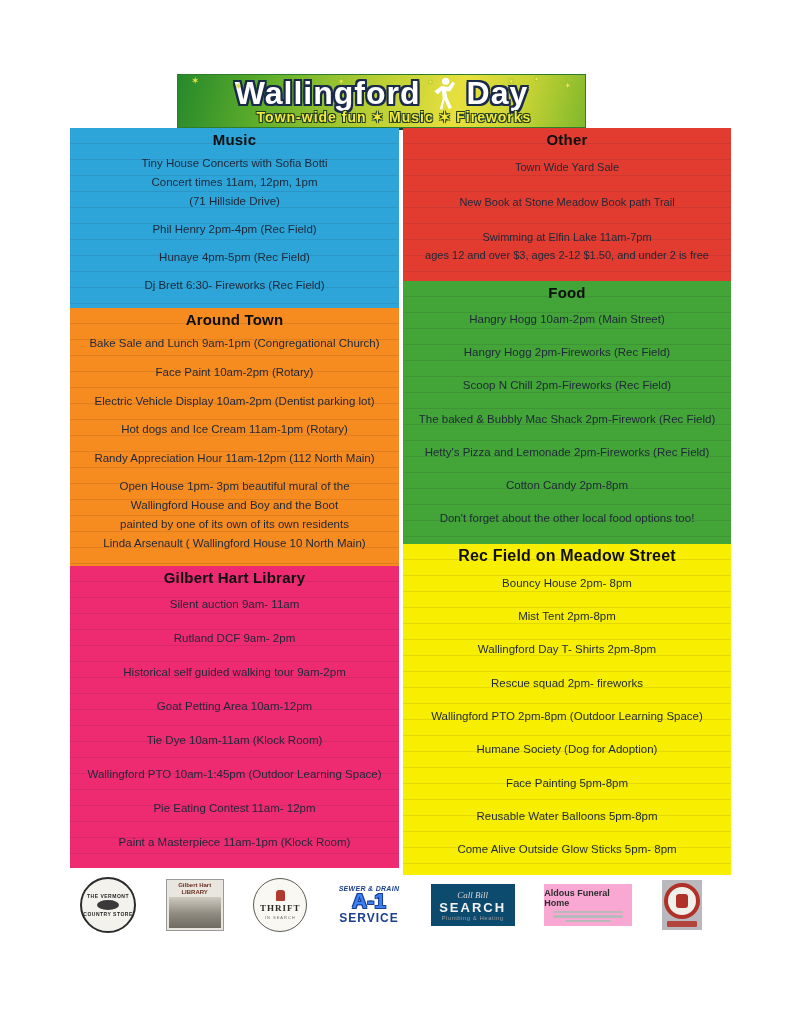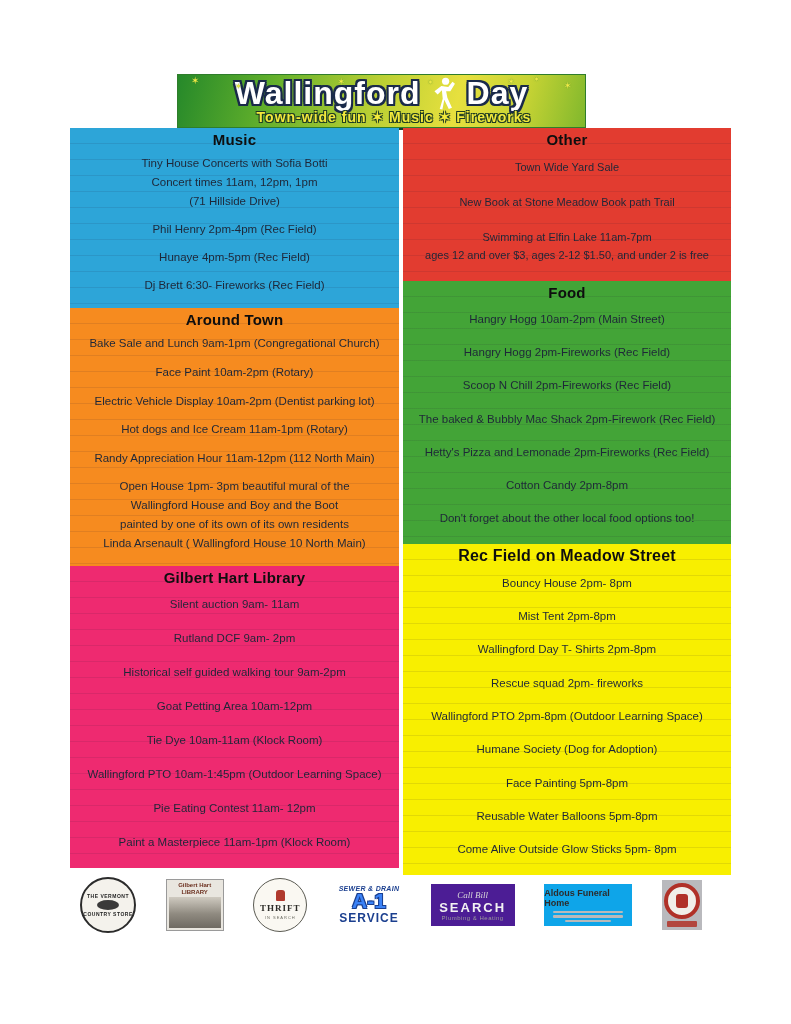--- a/index.html
+++ b/index.html
@@ -89,27 +89,27 @@
   .hand-icon{width:9px;height:11px;background:#b03a2e;border-radius:3px 3px 1px 1px;}
   .thrift-word{font-size:9px;letter-spacing:1px;color:#2c2c28;font-family:"Liberation Serif",serif;font-weight:bold;}
   .thrift-sub{font-size:4px;letter-spacing:1px;color:#6a6a60;}
   
   .a1{width:64px;height:48px;display:flex;flex-direction:column;align-items:center;justify-content:center;}
   .a1-top{font-size:7px;font-weight:bold;color:#1b3f8f;font-style:italic;letter-spacing:0.3px;}
   .a1-big{font-size:21px;font-weight:bold;color:#3b82f6;line-height:0.9;
     text-shadow:-1px -1px 0 #1b3f8f,1px -1px 0 #1b3f8f,-1px 1px 0 #1b3f8f,1px 1px 0 #1b3f8f;}
   .a1-bot{font-size:12px;font-weight:bold;color:#1b3f8f;letter-spacing:1px;}
   
-  .lohsen{width:84px;height:42px;background:#4c1d95;display:flex;flex-direction:column;
+  .lohsen{width:84px;height:42px;background:#0c4a6e;display:flex;flex-direction:column;
     align-items:center;justify-content:center;gap:1px;}
   .lohsen-script{font-size:9px;color:#d8d8d8;font-style:italic;font-family:"Liberation Serif",serif;}
   .lohsen-name{font-size:13px;color:#f2f2f2;letter-spacing:2px;font-weight:bold;line-height:1;}
   .lohsen-sub{font-size:6px;color:#9a9a9a;letter-spacing:0.5px;}
   
-  .aldous{width:88px;height:42px;background:#0ea5e9;display:flex;flex-direction:column;align-items:center;justify-content:center;gap:3px;}
+  .aldous{width:88px;height:42px;background:#f9a8d4;display:flex;flex-direction:column;align-items:center;justify-content:center;gap:3px;}
   .aldous-name{font-size:9px;color:#2c2c2c;font-weight:bold;}
   .aldous-lines{display:flex;flex-direction:column;gap:2px;width:70px;}
   .aldous-bar{height:2.5px;background:#b9b9b9;border-radius:1px;}
   .aldous-bar.short{width:46px;align-self:center;}
   
   .emblem{width:40px;height:50px;background:#b9b9bd;display:flex;flex-direction:column;align-items:center;justify-content:center;gap:2px;}
   .emblem-ring{width:28px;height:28px;border-radius:50%;border:4px solid #b03128;background:#f1efe9;
     display:flex;align-items:center;justify-content:center;}
   .emblem-core{width:12px;height:14px;background:#b03128;border-radius:3px;}
   .emblem-bar{width:30px;height:6px;background:#b03128;border-radius:1px;opacity:0.85;}

